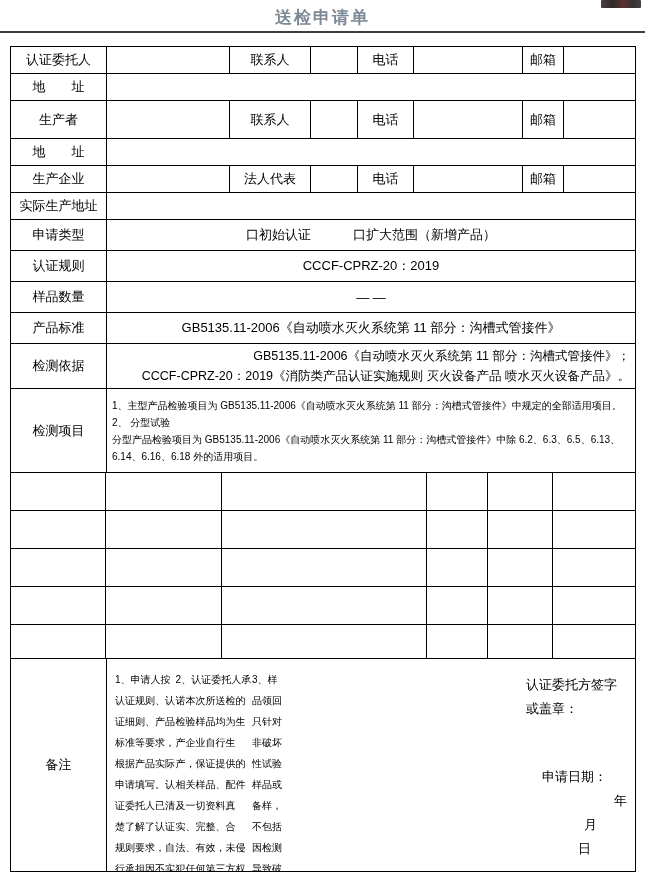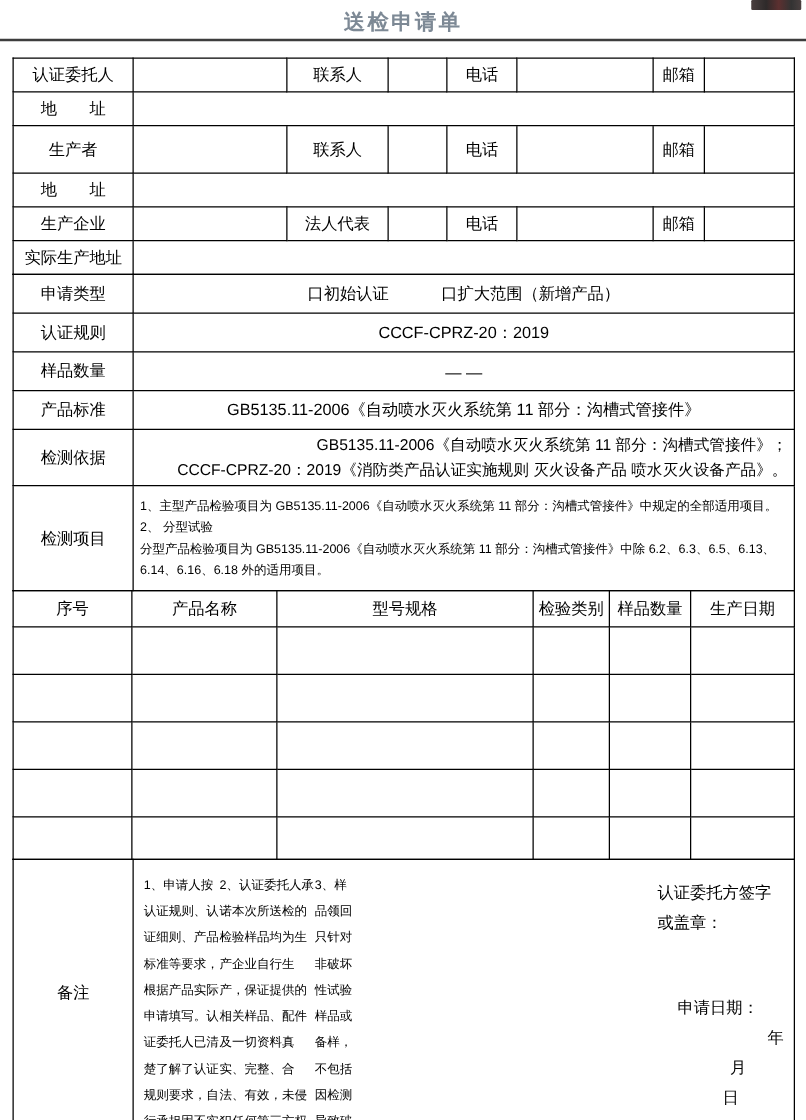--- a/index.html
+++ b/index.html
@@ -160,28 +160,20 @@
     <table>
       <colgroup>
         <col style="width:95px">
           <col style="width:116px">
           <col style="width:205px">
         <col style="width:61px">
           <col style="width:65px">
           <col style="width:83px">
       </colgroup>
       <tbody>
-          <tr style="height:29px">
-        <th class="thdr">序号</th>
-        <th class="thdr">产品名称</th>
-        <th class="thdr">型号规格</th>
-        <th class="thdr">检验类别</th>
-        <th class="thdr">样品数量</th>
-        <th class="thdr">生产日期</th>
-      </tr>
       <tr style="height:38px">
         <td class="blank"></td>
             <td class="blank"></td>
             <td class="blank"></td>
             <td class="blank"></td>
             <td class="blank"></td>
             <td class="blank"></td>
       </tr>
       <tr style="height:38px">
         <td class="blank"></td>

